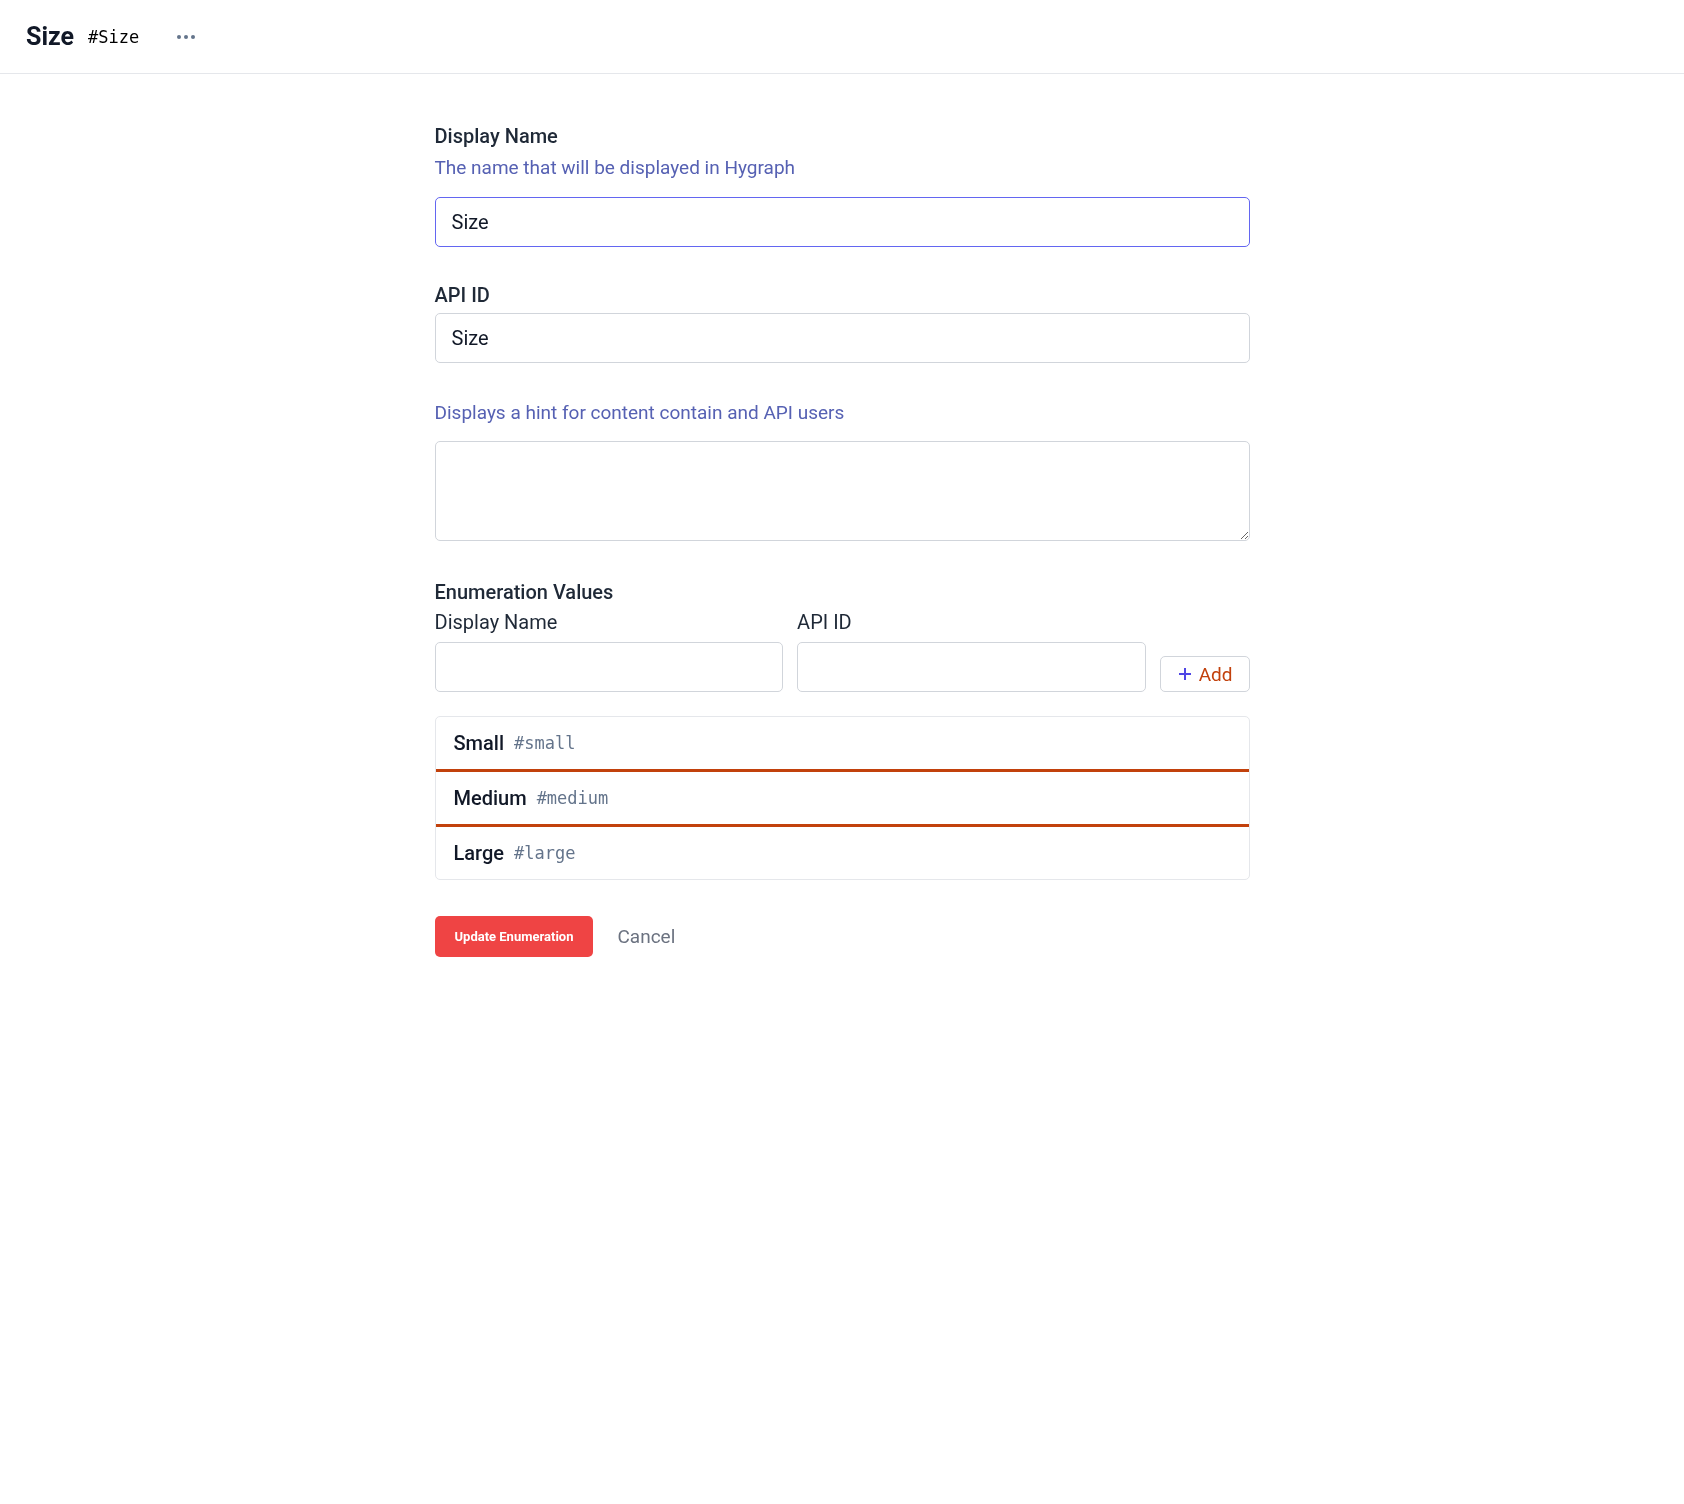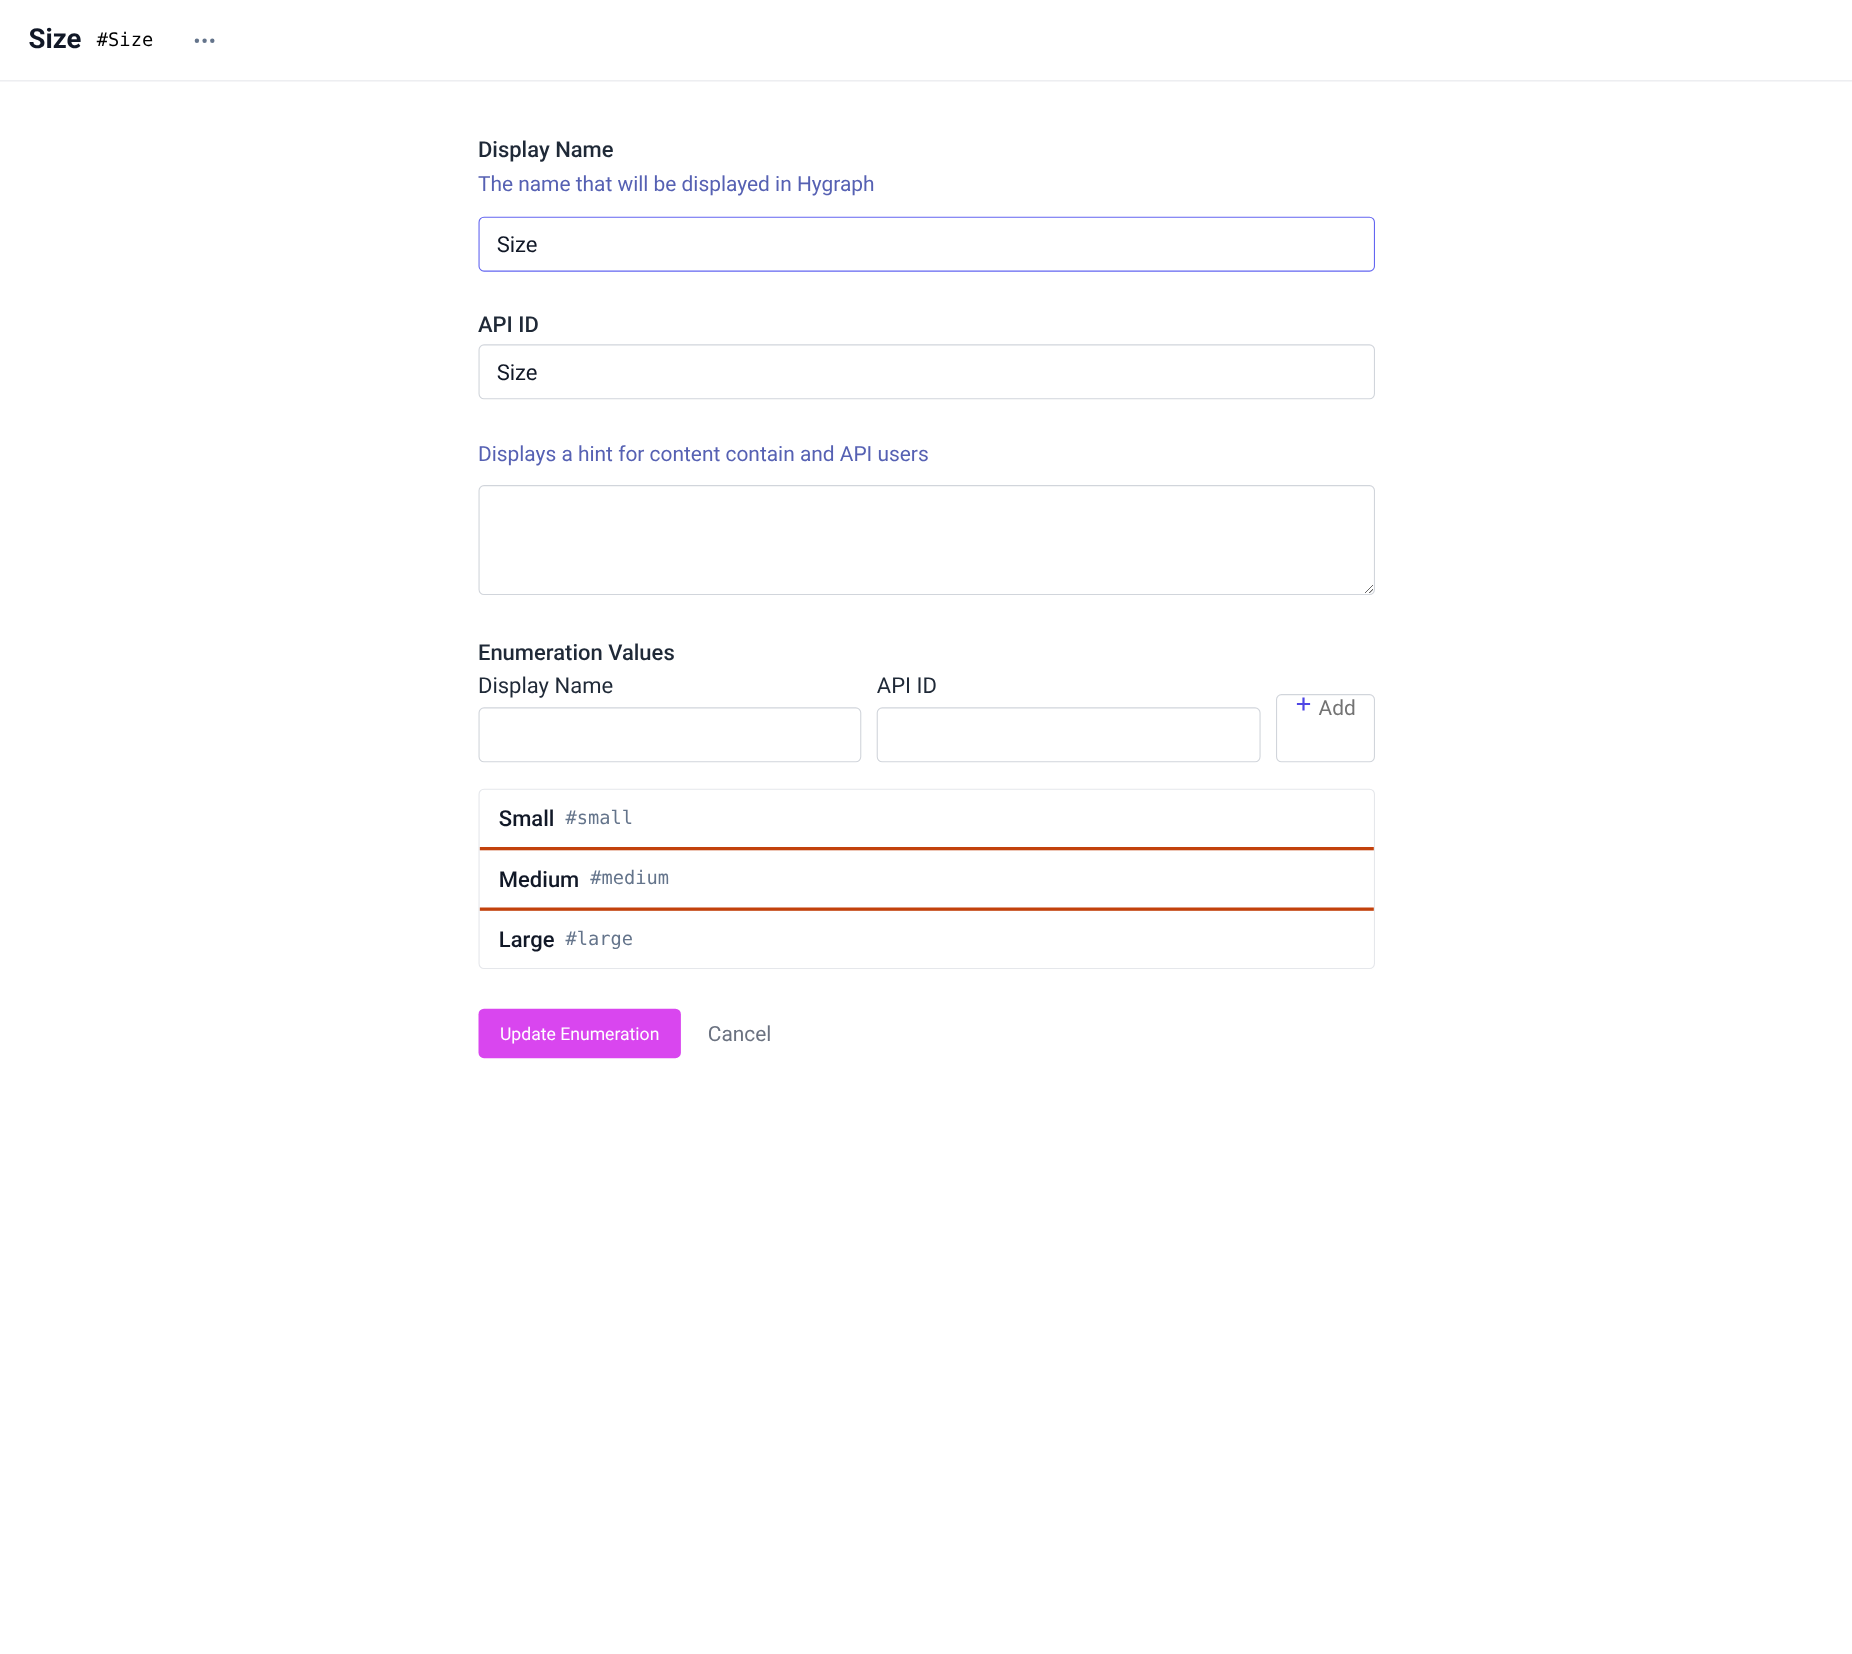--- a/index.html
+++ b/index.html
@@ -109,29 +109,30 @@
       flex: 1;
       min-width: 0;
     }
     .enum-col-label {
       font-size: 20px;
       font-weight: 400;
       color: #1f2937;
       margin-bottom: 8px;
     }
     .add-button {
-      height: 62px;
+      height: 36px;
       padding: 0 16px;
       border: 1px solid #d1d5db;
       border-radius: 5px;
       background: #ffffff;
       display: flex;
+      align-items: center;
       gap: 6px;
       font-size: 19px;
-      color: #737373;
+      color: #c2410c;
       cursor: pointer;
       font-family: inherit;
       flex-shrink: 0;
     }
     .add-button svg {
       width: 16px;
       height: 16px;
     }
     .enum-list {
       border: 1px solid #e5e7eb;
@@ -158,27 +159,27 @@
       font-size: 17px;
       color: #64748b;
     }
     .actions {
       display: flex;
       gap: 24px;
       align-items: center;
       margin-top: 24px;
     }
     .btn-primary {
-      background: #d946ef;
+      background: #ef4444;
       color: #ffffff;
       border: none;
       border-radius: 5px;
       padding: 13px 20px;
-      font-size: 16px;
-      font-weight: 400;
+      font-size: 13px;
+      font-weight: 700;
       font-family: inherit;
       cursor: pointer;
     }
     .btn-cancel {
       background: none;
       border: none;
       color: #6b7280;
       font-size: 19px;
       font-family: inherit;
       cursor: pointer;

